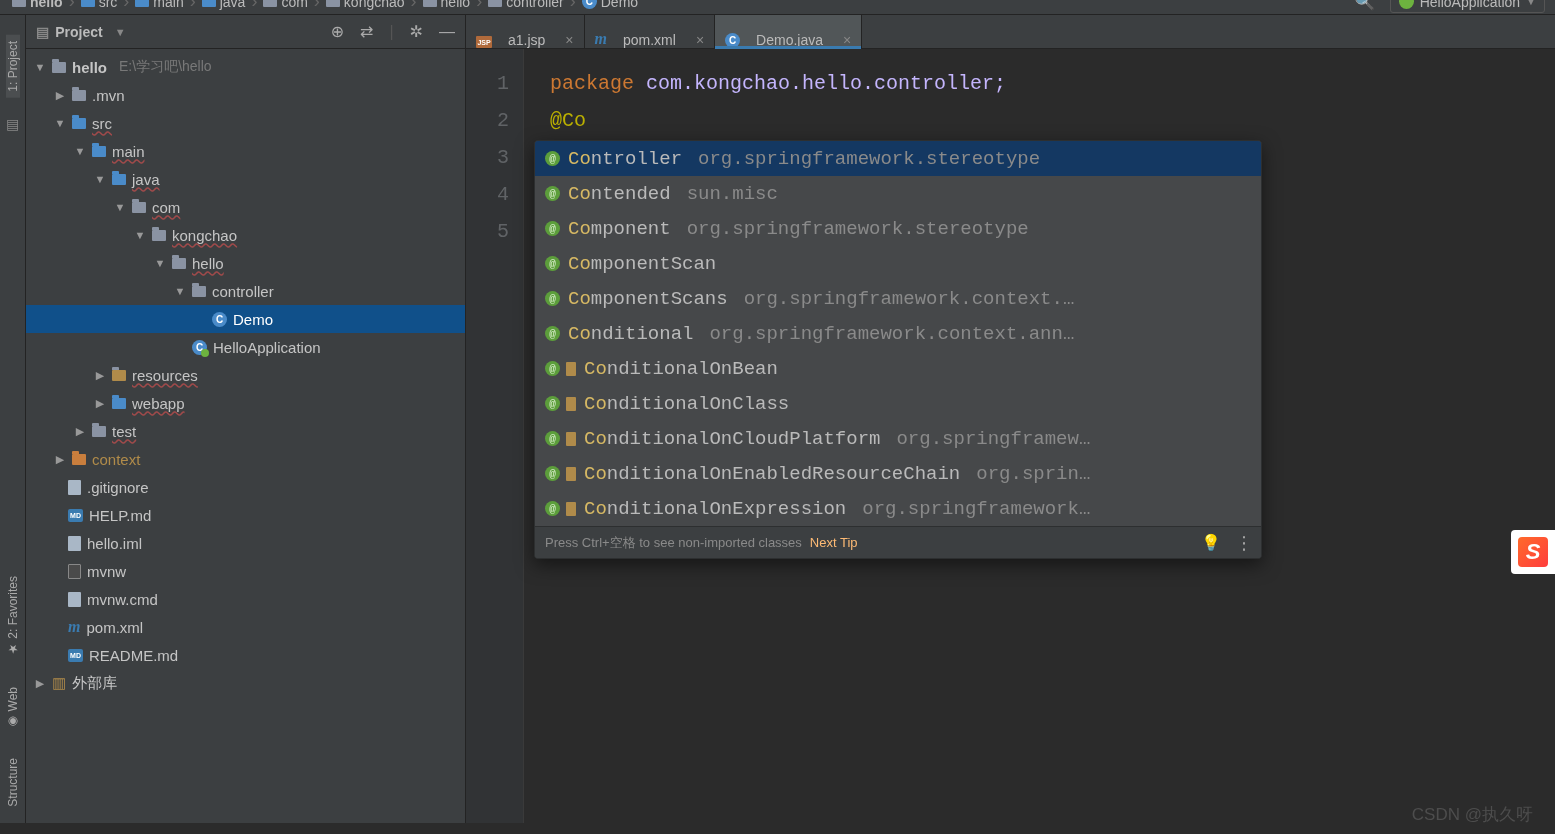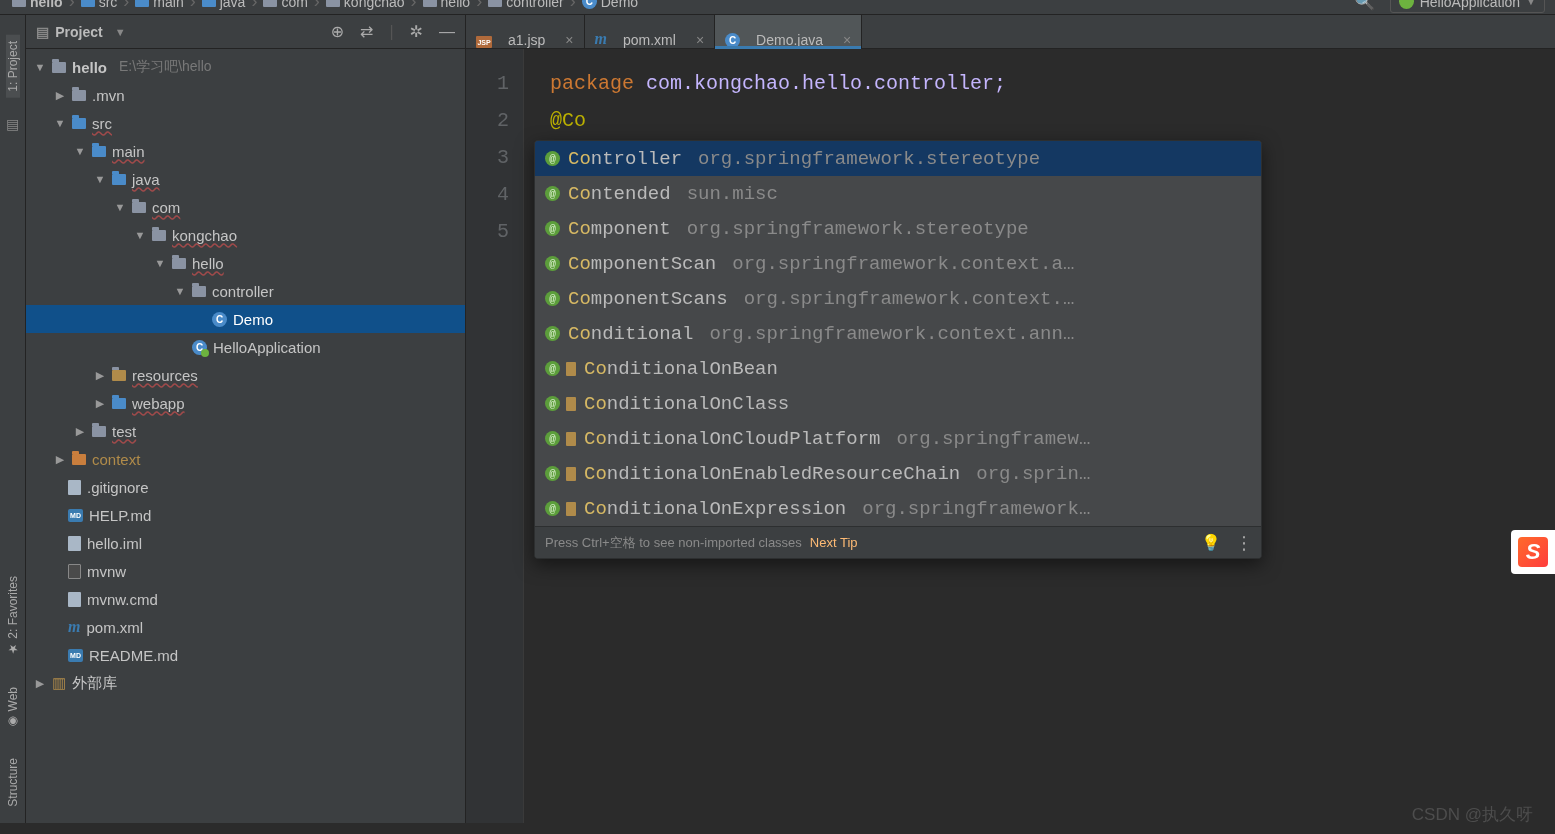--- a/index.html
+++ b/index.html
@@ -312,21 +312,20 @@
       <span class="pkg">sun.misc</span>
     </div>
     <div class="popup-row">
       <span class="icon-anno">@</span>
       <span><span class="hd">Co</span><span class="rest">mponent</span></span>
       <span class="pkg">org.springframework.stereotype</span>
     </div>
     <div class="popup-row">
       <span class="icon-anno">@</span>
       <span><span class="hd">Co</span><span class="rest">mponentScan</span></span>
-      <span class="pkg">org.springframework.context.a…</span>
     </div>
     <div class="popup-row">
       <span class="icon-anno">@</span>
       <span><span class="hd">Co</span><span class="rest">mponentScans</span></span>
       <span class="pkg">org.springframework.context.…</span>
     </div>
     <div class="popup-row">
       <span class="icon-anno">@</span>
       <span><span class="hd">Co</span><span class="rest">nditional</span></span>
       <span class="pkg">org.springframework.context.ann…</span>

